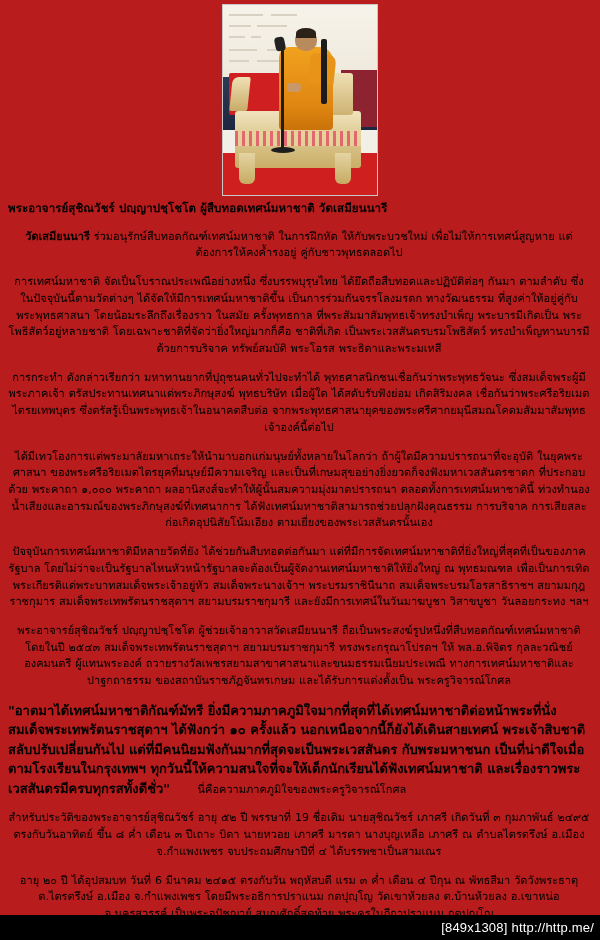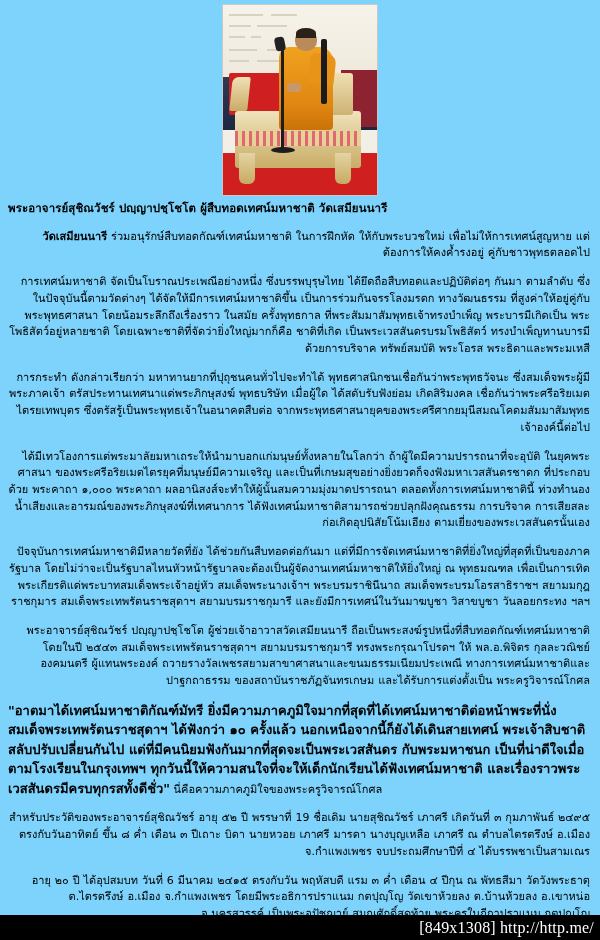--- a/index.html
+++ b/index.html
@@ -13,21 +13,21 @@
     overflow: hidden;
     font-family: "DejaVu Sans", "Liberation Sans", sans-serif;
     color: #000000;
     position: relative;
   }
 
   .page {
     width: 600px;
     height: 940px;
     position: relative;
-    background: #7dd3fc;
+    background: #b91c1c;
     box-sizing: border-box;
   }
 
   
   .photo-wrap {
     width: 100%;
     text-align: center;
     padding-top: 4px;
     height: 200px;
     box-sizing: border-box;
@@ -170,55 +170,56 @@
     font-size: 11.5px;
     font-weight: bold;
     line-height: 1.45;
     margin: 0 0 12px 0;
     letter-spacing: 0.1px;
   }
   p.para {
     font-size: 11px;
     line-height: 1.52;
     margin: 12px 0 11px 0;
-    text-align: right;
+    text-align: center;
     word-spacing: 0.4px;
   }
   p.para .lead-bold {
     font-weight: bold;
   }
   p.quote {
     font-size: 13px;
     font-weight: bold;
     line-height: 1.5;
     margin: 0 0 12px 0;
   }
   p.quote .tail {
     font-size: 11px;
     font-weight: normal;
+    margin-left: 24px;
   }
 
   
   .watermark-bar {
     position: absolute;
     left: 0;
     bottom: 0;
     width: 600px;
     height: 25px;
     background: #000000;
     display: flex;
     align-items: center;
     justify-content: flex-end;
     box-sizing: border-box;
     padding-right: 6px;
   }
   .watermark-text {
     color: #ffffff;
-    font-family: Liberation Serif, serif;
-    font-size: 16px;
+    font-family: Liberation Sans, sans-serif;
+    font-size: 13px;
     letter-spacing: 0.2px;
     white-space: nowrap;
   }
   .watermark-dims { margin-right: 4px; }
 </style>
 </head>
 <body>
 
 <div class="page">
 

